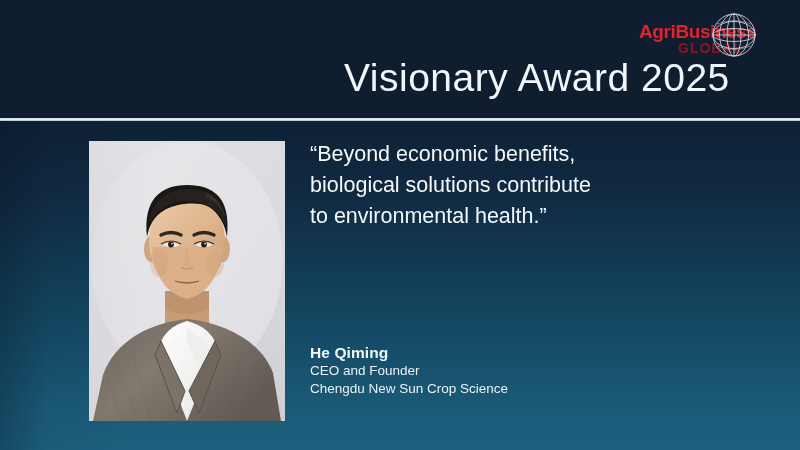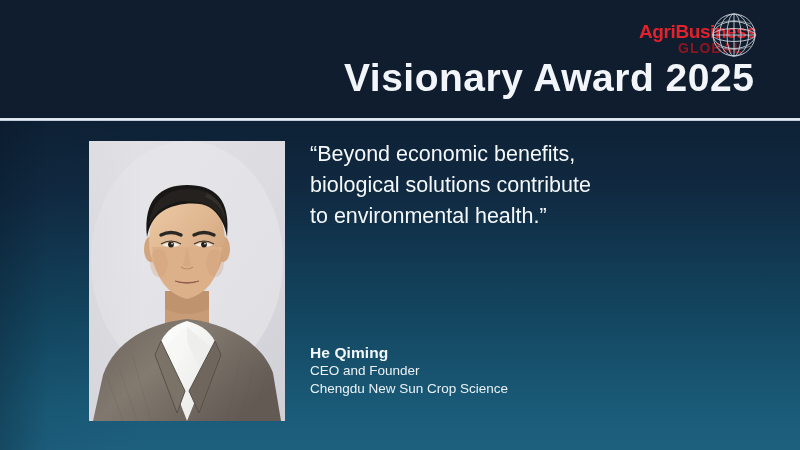--- a/index.html
+++ b/index.html
@@ -20,21 +20,21 @@
   #header {
     position:absolute; left:0; top:0;
     width:800px; height:118px;
     background:#101d2e;
     overflow:hidden;
   }
   #header-title {
     position:absolute;
     left:344px; top:58px;
     font-size:39px;
-    font-weight:700;
+    font-weight:400;
     letter-spacing:0.5px;
     color:#f2f6fa;
     white-space:nowrap;
     line-height:1;
   }
 
   
   #logo {
     position:absolute;
     left:630px; top:8px;

